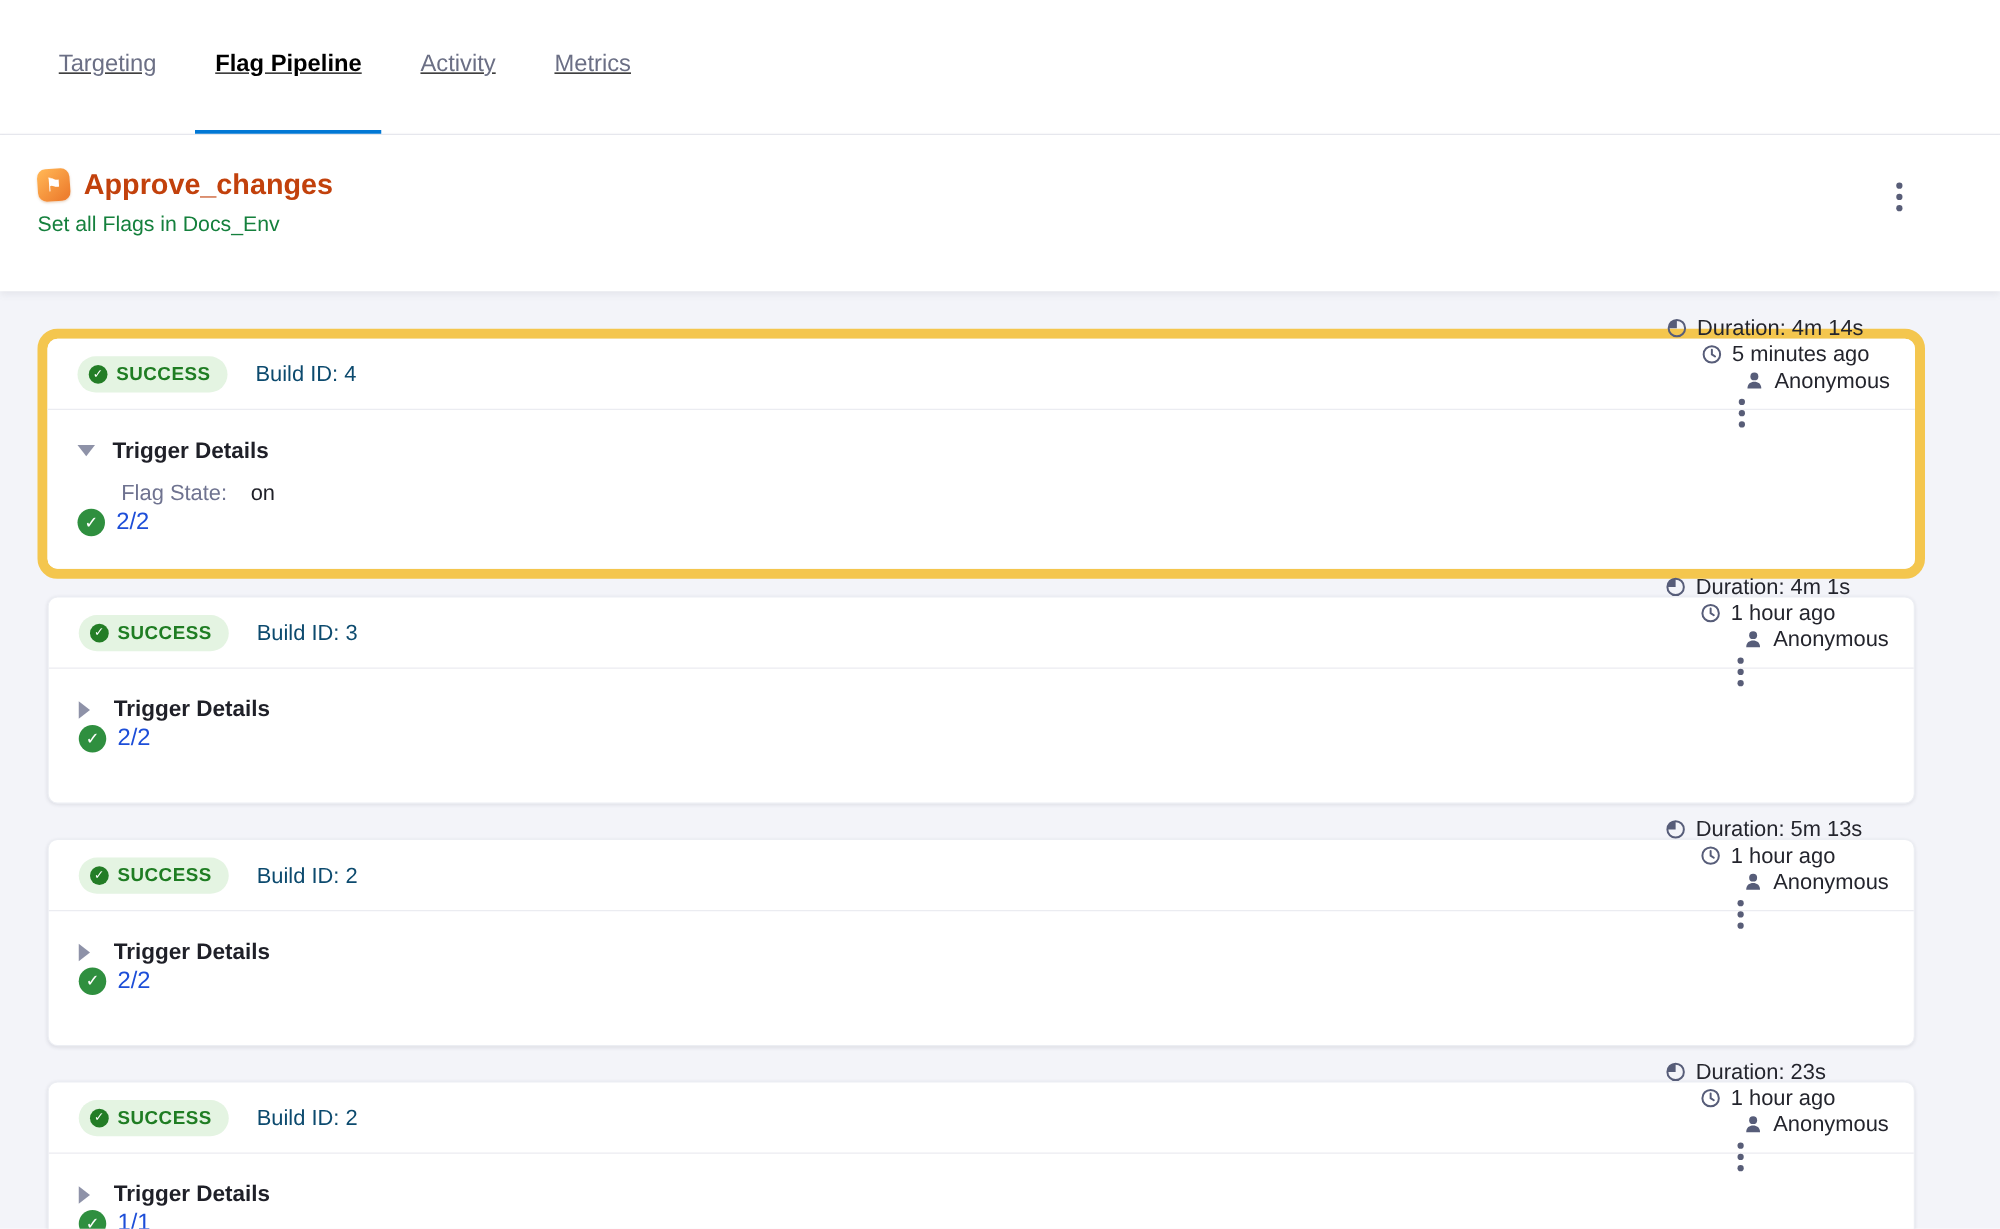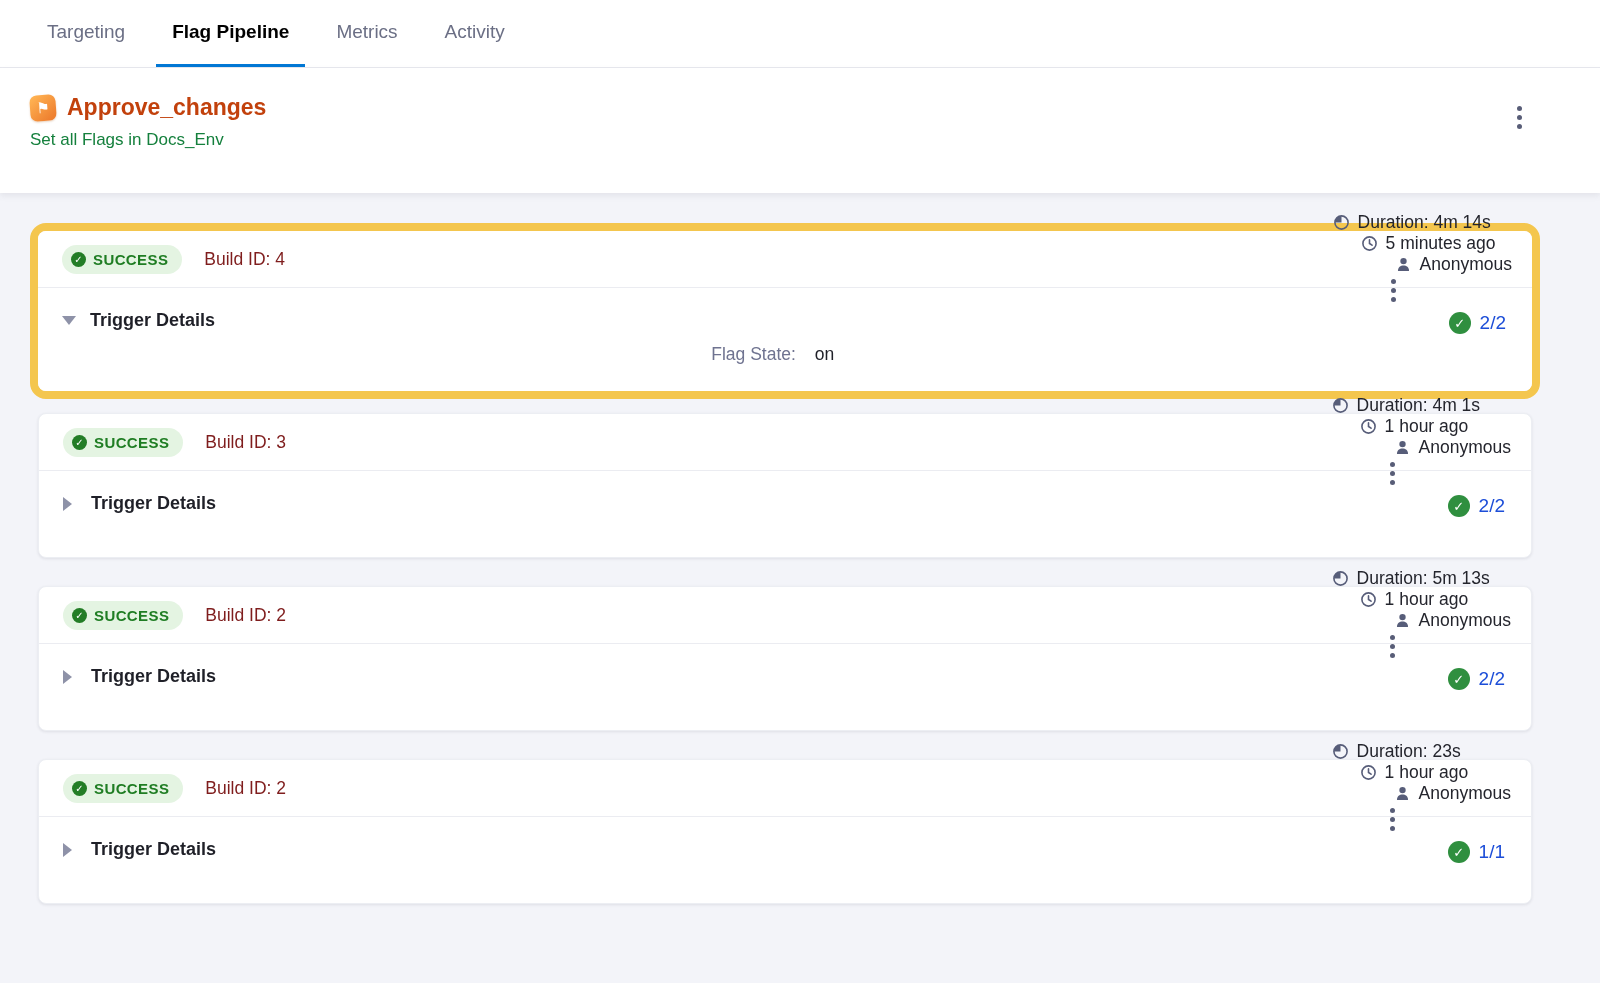--- a/index.html
+++ b/index.html
@@ -1,20 +1,20 @@
 <!DOCTYPE html>
 <html><head>
 <meta charset="utf-8">
 <style>
   html,body{margin:0;padding:0;}
   body{font-family:"Liberation Sans","DejaVu Sans",sans-serif;background:#fff;}
   .app{width:1600px;height:983px;background:#f3f4f9;overflow:hidden;position:relative;}
 
   
-  .tabbar{background:#fff;height:68px;display:flex;align-items:flex-start;padding-left:31px;border-bottom:1px solid #e7e8ee;box-sizing:border-box;}
+  .tabbar{background:#fff;height:108px;display:flex;align-items:flex-start;padding-left:31px;border-bottom:1px solid #e7e8ee;box-sizing:border-box;text-decoration:underline;}
   .tab{padding:0 16px;margin-right:15px;height:100%;display:flex;align-items:center;font-size:19px;color:#6b6f85;cursor:pointer;box-sizing:border-box;border-bottom:3px solid transparent;}
   .tab.active{color:#000000;font-weight:bold;border-bottom:3px solid #0278d5;}
 
   
   .pipe-header{background:#fff;padding:26px 78px 0 30px;height:125px;box-sizing:border-box;box-shadow:0 3px 6px rgba(96,97,112,0.10);position:relative;z-index:2;}
   .title-row{display:flex;align-items:center;}
   .flag-icon{width:26px;height:26px;border-radius:7px;background:linear-gradient(140deg,#ffb252 10%,#ee8030 85%);display:flex;align-items:center;justify-content:center;color:#fff;font-size:15px;transform:rotate(-4deg);box-shadow:0 1px 2px rgba(160,80,0,.25);}
   .pipe-title{margin-left:11px;font-size:23px;font-weight:bold;color:#c2410c;cursor:pointer;}
   .pipe-sub{margin-top:9px;font-size:17px;color:#15803d;}
   .kebab{position:absolute;right:72px;top:32px;display:flex;flex-direction:column;align-items:center;gap:4px;padding:6px;cursor:pointer;}
@@ -25,30 +25,30 @@
 
   .hl-wrap{border:8px solid #f4c64e;border-radius:16px;margin:0 -8px 14px -8px;}
   .card{background:#fff;border-radius:8px;box-shadow:0 1px 3px rgba(40,41,61,0.10);}
   .card.normal{margin-bottom:28px;border:1px solid #eceef3;}
   .hl-wrap .card{box-shadow:none;}
 
   .card-head{display:flex;align-items:center;height:56px;padding:0 20px 0 24px;}
   .badge{display:inline-flex;align-items:center;gap:7px;background:#e4f4e2;border-radius:16px;padding:6px 14px 6px 9px;}
   .badge .bcheck{width:15px;height:15px;border-radius:50%;background:#237d26;color:#fff;font-size:10px;font-weight:bold;display:flex;align-items:center;justify-content:center;}
   .badge span{color:#1f7d23;font-size:15px;font-weight:bold;letter-spacing:.4px;}
-  .build-id{margin-left:22px;font-size:17.5px;color:#7f1d1d;}
+  .build-id{margin-left:22px;font-size:17.5px;color:#0c4a6e;}
   .head-right{margin-left:auto;display:flex;align-items:flex-start;flex-direction:column;}
   .meta{display:flex;align-items:center;gap:8px;font-size:17.5px;color:#24252d;}
   .meta svg{color:#575d79;}
   .meta.m-time{margin-left:28px;}
   .meta.m-user{margin-left:62px;}
   .kebab.in-card{position:static;margin-left:52px;padding:4px 6px;}
   .divider{height:1px;background:#ebecf1;}
 
-  .card-body{padding:22px 26px 40px 24px;display:flex;align-items:flex-start;}
+  .card-body{padding:22px 26px 40px 24px;display:flex;align-items:flex-start;flex-direction:column;}
   .card-body.expanded{padding-bottom:26px;}
   .trigger-block{flex:1;}
   .trigger-row{display:flex;align-items:center;gap:14px;cursor:pointer;}
   .caret-down{width:0;height:0;border-left:7px solid transparent;border-right:7px solid transparent;border-top:9px solid #8e92a8;}
   .caret-right{width:0;height:0;border-top:7px solid transparent;border-bottom:7px solid transparent;border-left:9px solid #8e92a8;margin-right:5px;}
   .trigger-label{font-size:18px;font-weight:bold;color:#1f2028;}
   .flag-state{margin:13px 0 0 35px;font-size:17.5px;text-align:center;}
   .flag-state .fs-label{color:#6f7390;}
   .flag-state .fs-value{color:#1f2028;margin-left:14px;}
   .count{display:flex;align-items:center;gap:9px;margin-top:2px;}
@@ -56,22 +56,22 @@
   .count span{font-size:19px;color:#1d4ed8;}
 </style>
 </head>
 <body>
 
 <div class="app">
 
   <div class="tabbar">
     <div class="tab">Targeting</div>
     <div class="tab active">Flag Pipeline</div>
+    <div class="tab">Activity</div>
     <div class="tab">Metrics</div>
-    <div class="tab">Activity</div>
   </div>
 
   <div class="pipe-header">
     <div class="title-row">
       <div class="flag-icon">⚑</div>
       <div class="pipe-title">Approve_changes</div>
     </div>
     <div class="pipe-sub">Set all Flags in Docs_Env</div>
     <div class="kebab">
         <i></i>

